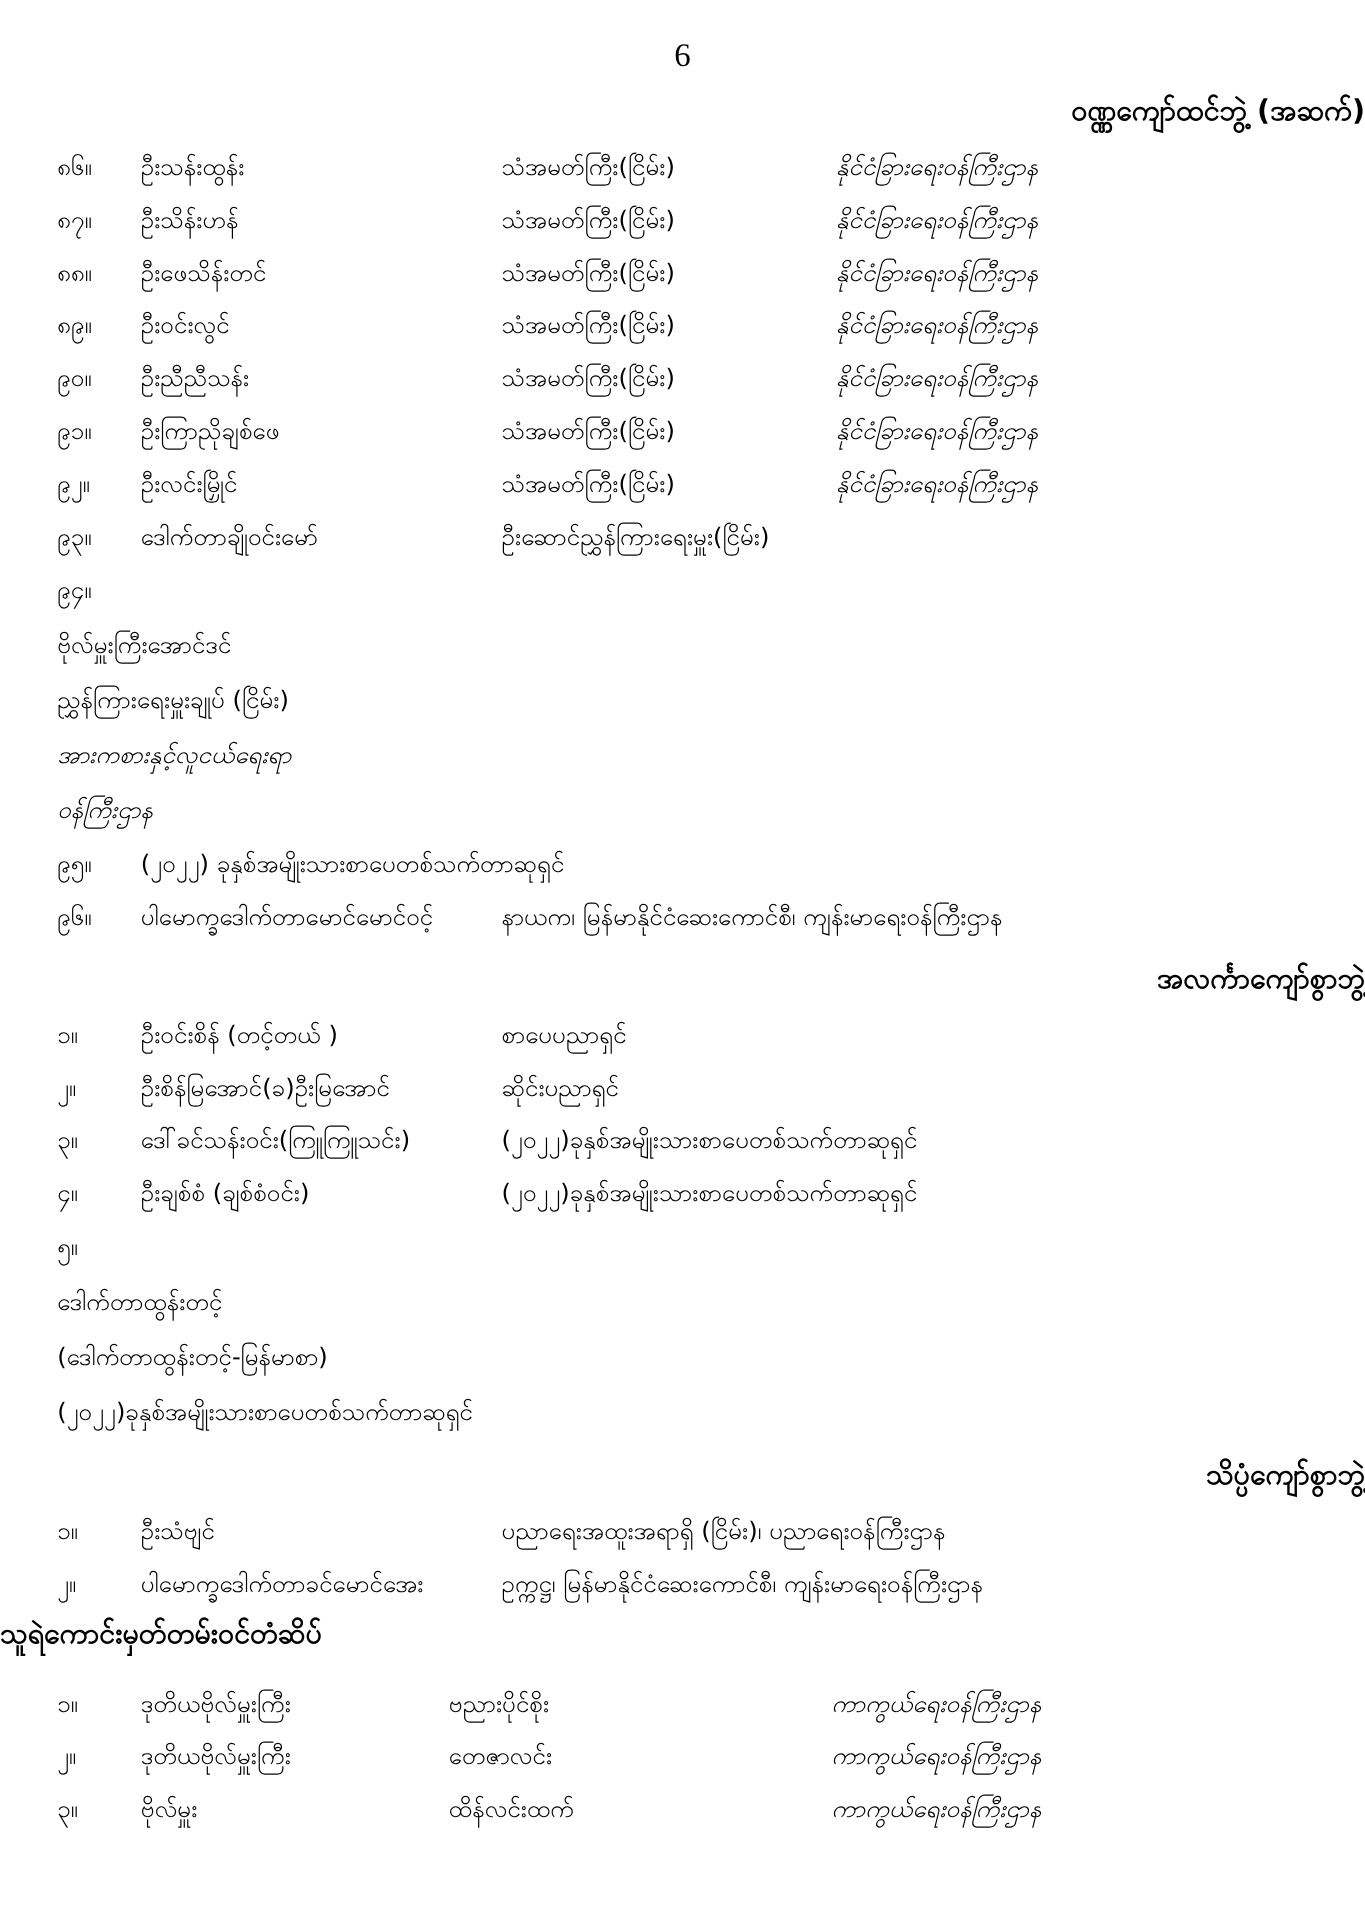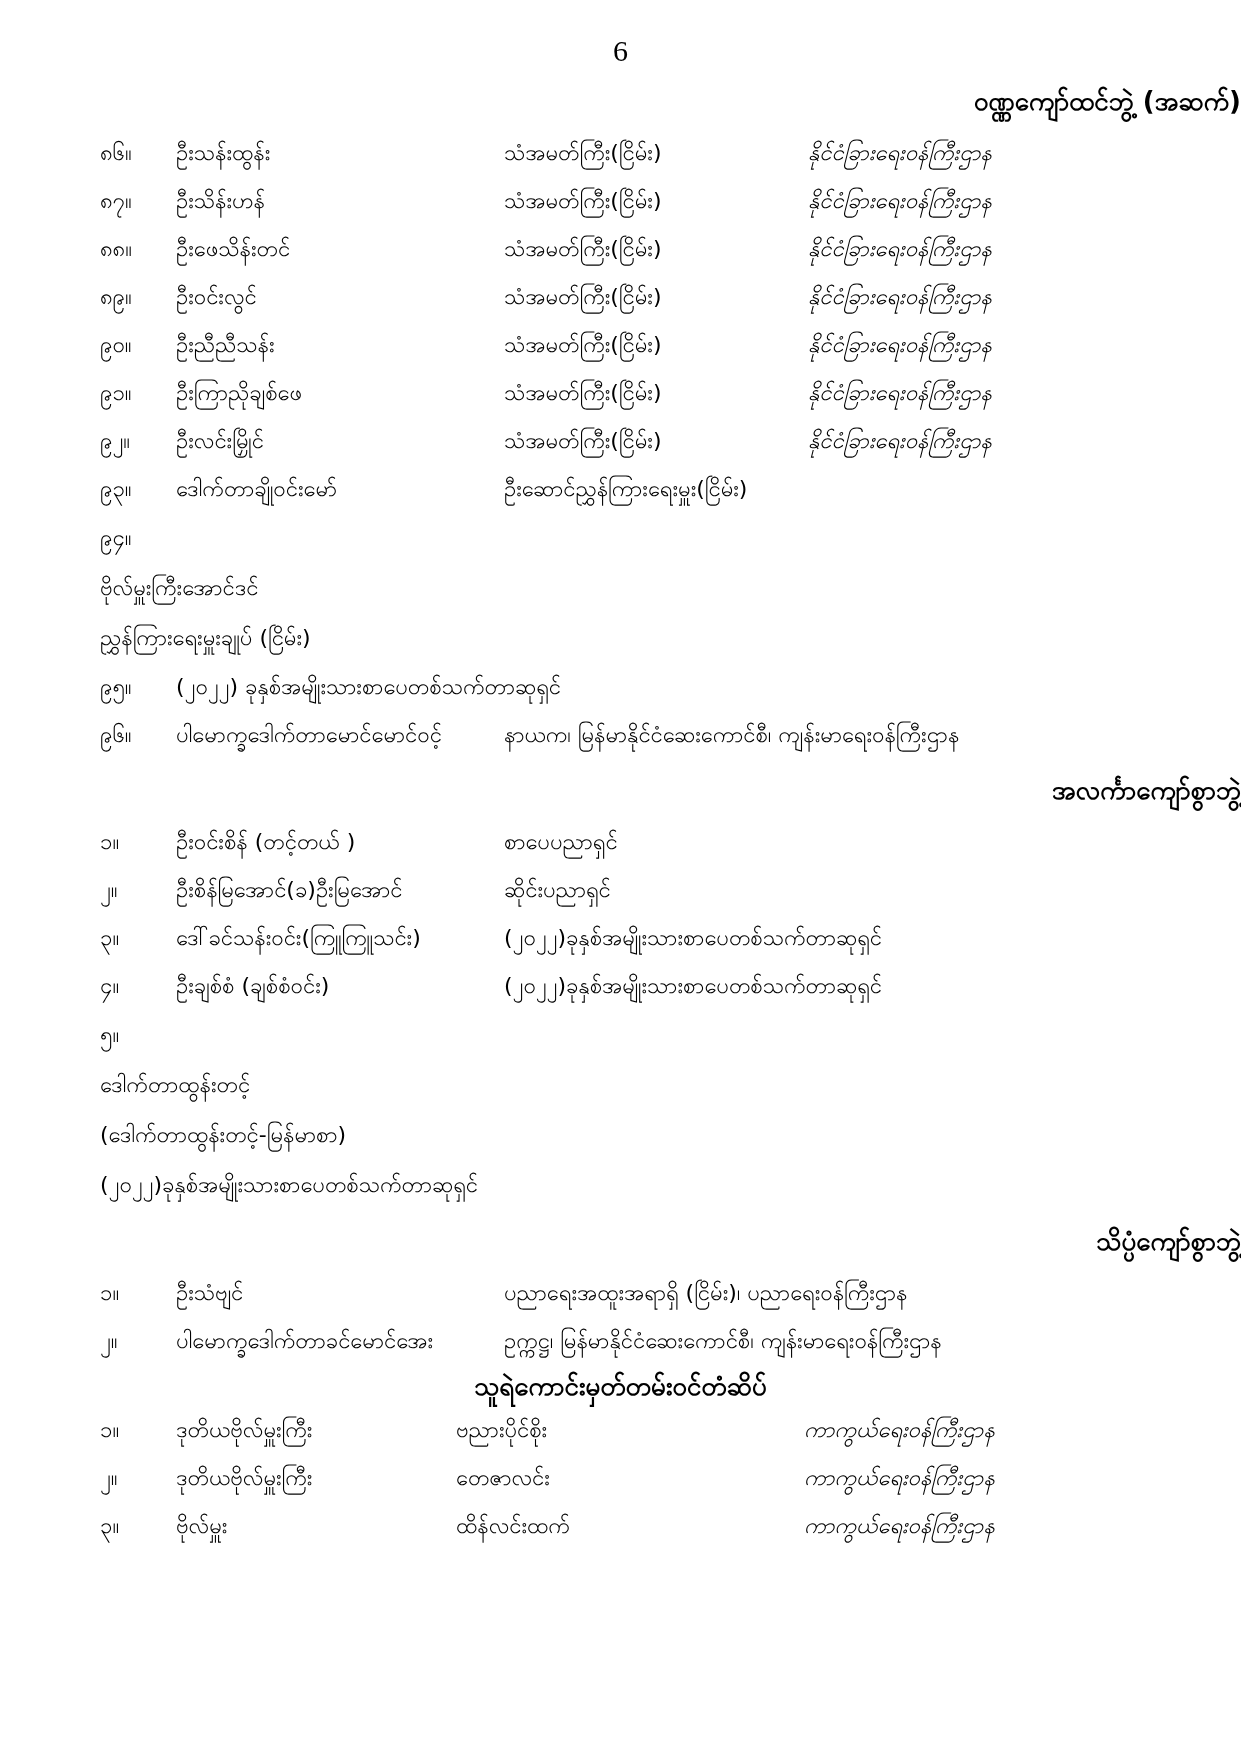--- a/index.html
+++ b/index.html
@@ -17,30 +17,30 @@
     margin-bottom:14px;
   }
   .section-title{
     text-align:right;
     font-weight:bold;
     font-size:26px;
     line-height:1.5;
     margin:12px 0 8px 0;
   }
   .section-subtitle{
-    text-align:center;
+    text-align:left;
     font-weight:bold;
     font-size:26px;
     line-height:1.5;
-    margin:2px 0 0 0;
+    margin:2px 0 20px 0;
   }
   .row{
     display:flex;
     align-items:flex-start;
-    padding-left:100px;
+    padding-left:52px;
     padding-right:40px;
     min-height:48px;
     font-size:22px;
     line-height:48px;
   }
   .c-no{width:76px;flex:none;}
   .c-name{width:328px;flex:none;}
   .c-pos{width:304px;flex:none;}
   .c-dept{flex:1;font-style:italic;}
   .c-pos-wide{flex:1;}
@@ -102,20 +102,24 @@
   </div>
   <div class="row">
     <span class="c-no">၉၃။</span>
     <span class="c-name">ဒေါက်တာချိုဝင်းမော်</span>
     <span class="c-pos">ဦးဆောင်ညွှန်ကြားရေးမှူး(ငြိမ်း)</span>
   </div>
   <div class="row twoline">
     <span class="c-no">၉၄။</span>
     <span class="c-name">ဗိုလ်မှူးကြီးအောင်ဒင်</span>
     <span class="c-pos">ညွှန်ကြားရေးမှူးချုပ် (ငြိမ်း)</span>
+    <span class="c-dept">
+      <span class="cell-line">အားကစားနှင့်လူငယ်ရေးရာ</span>
+      <span class="cell-line">ဝန်ကြီးဌာန</span>
+    </span>
   </div>
   <div class="row">
     <span class="c-no">၉၅။</span>
     <span class="c-pos-wide">(၂၀၂၂) ခုနှစ်အမျိုးသားစာပေတစ်သက်တာဆုရှင်</span>
   </div>
   <div class="row">
     <span class="c-no">၉၆။</span>
     <span class="c-name">ပါမောက္ခဒေါက်တာမောင်မောင်ဝင့်</span>
     <span class="c-pos-wide">နာယက၊ မြန်မာနိုင်ငံဆေးကောင်စီ၊ ကျန်းမာရေးဝန်ကြီးဌာန</span>
   </div>

